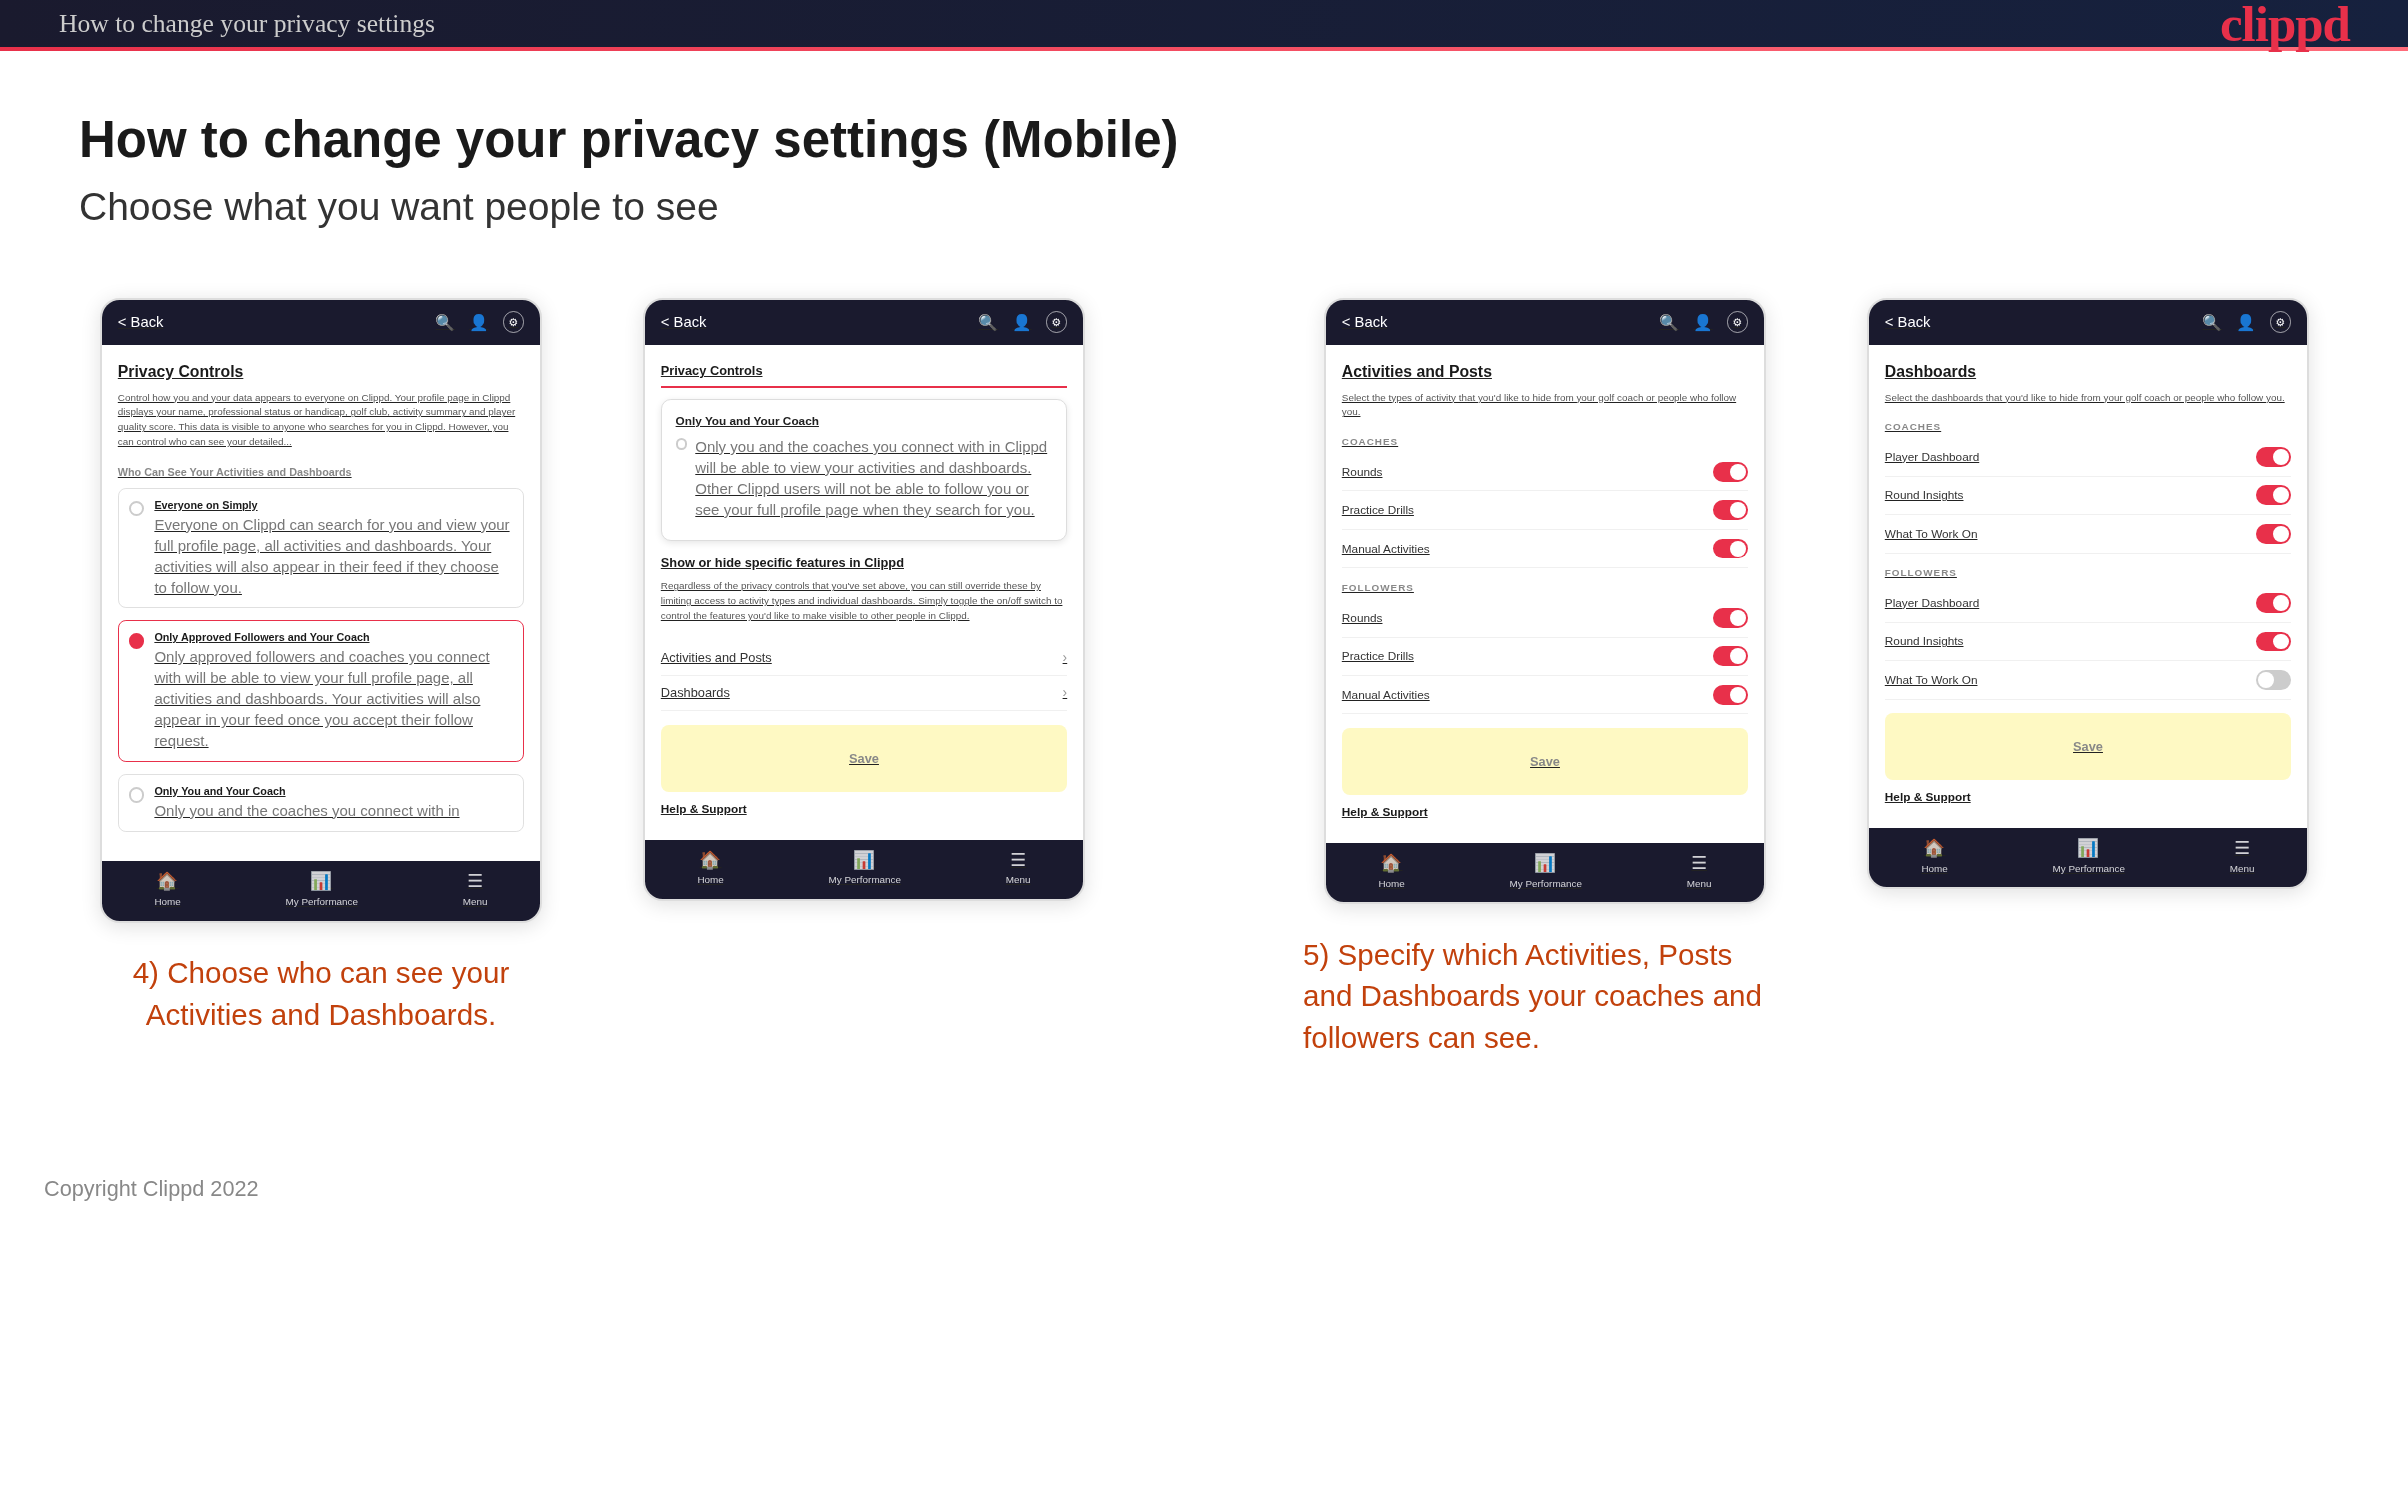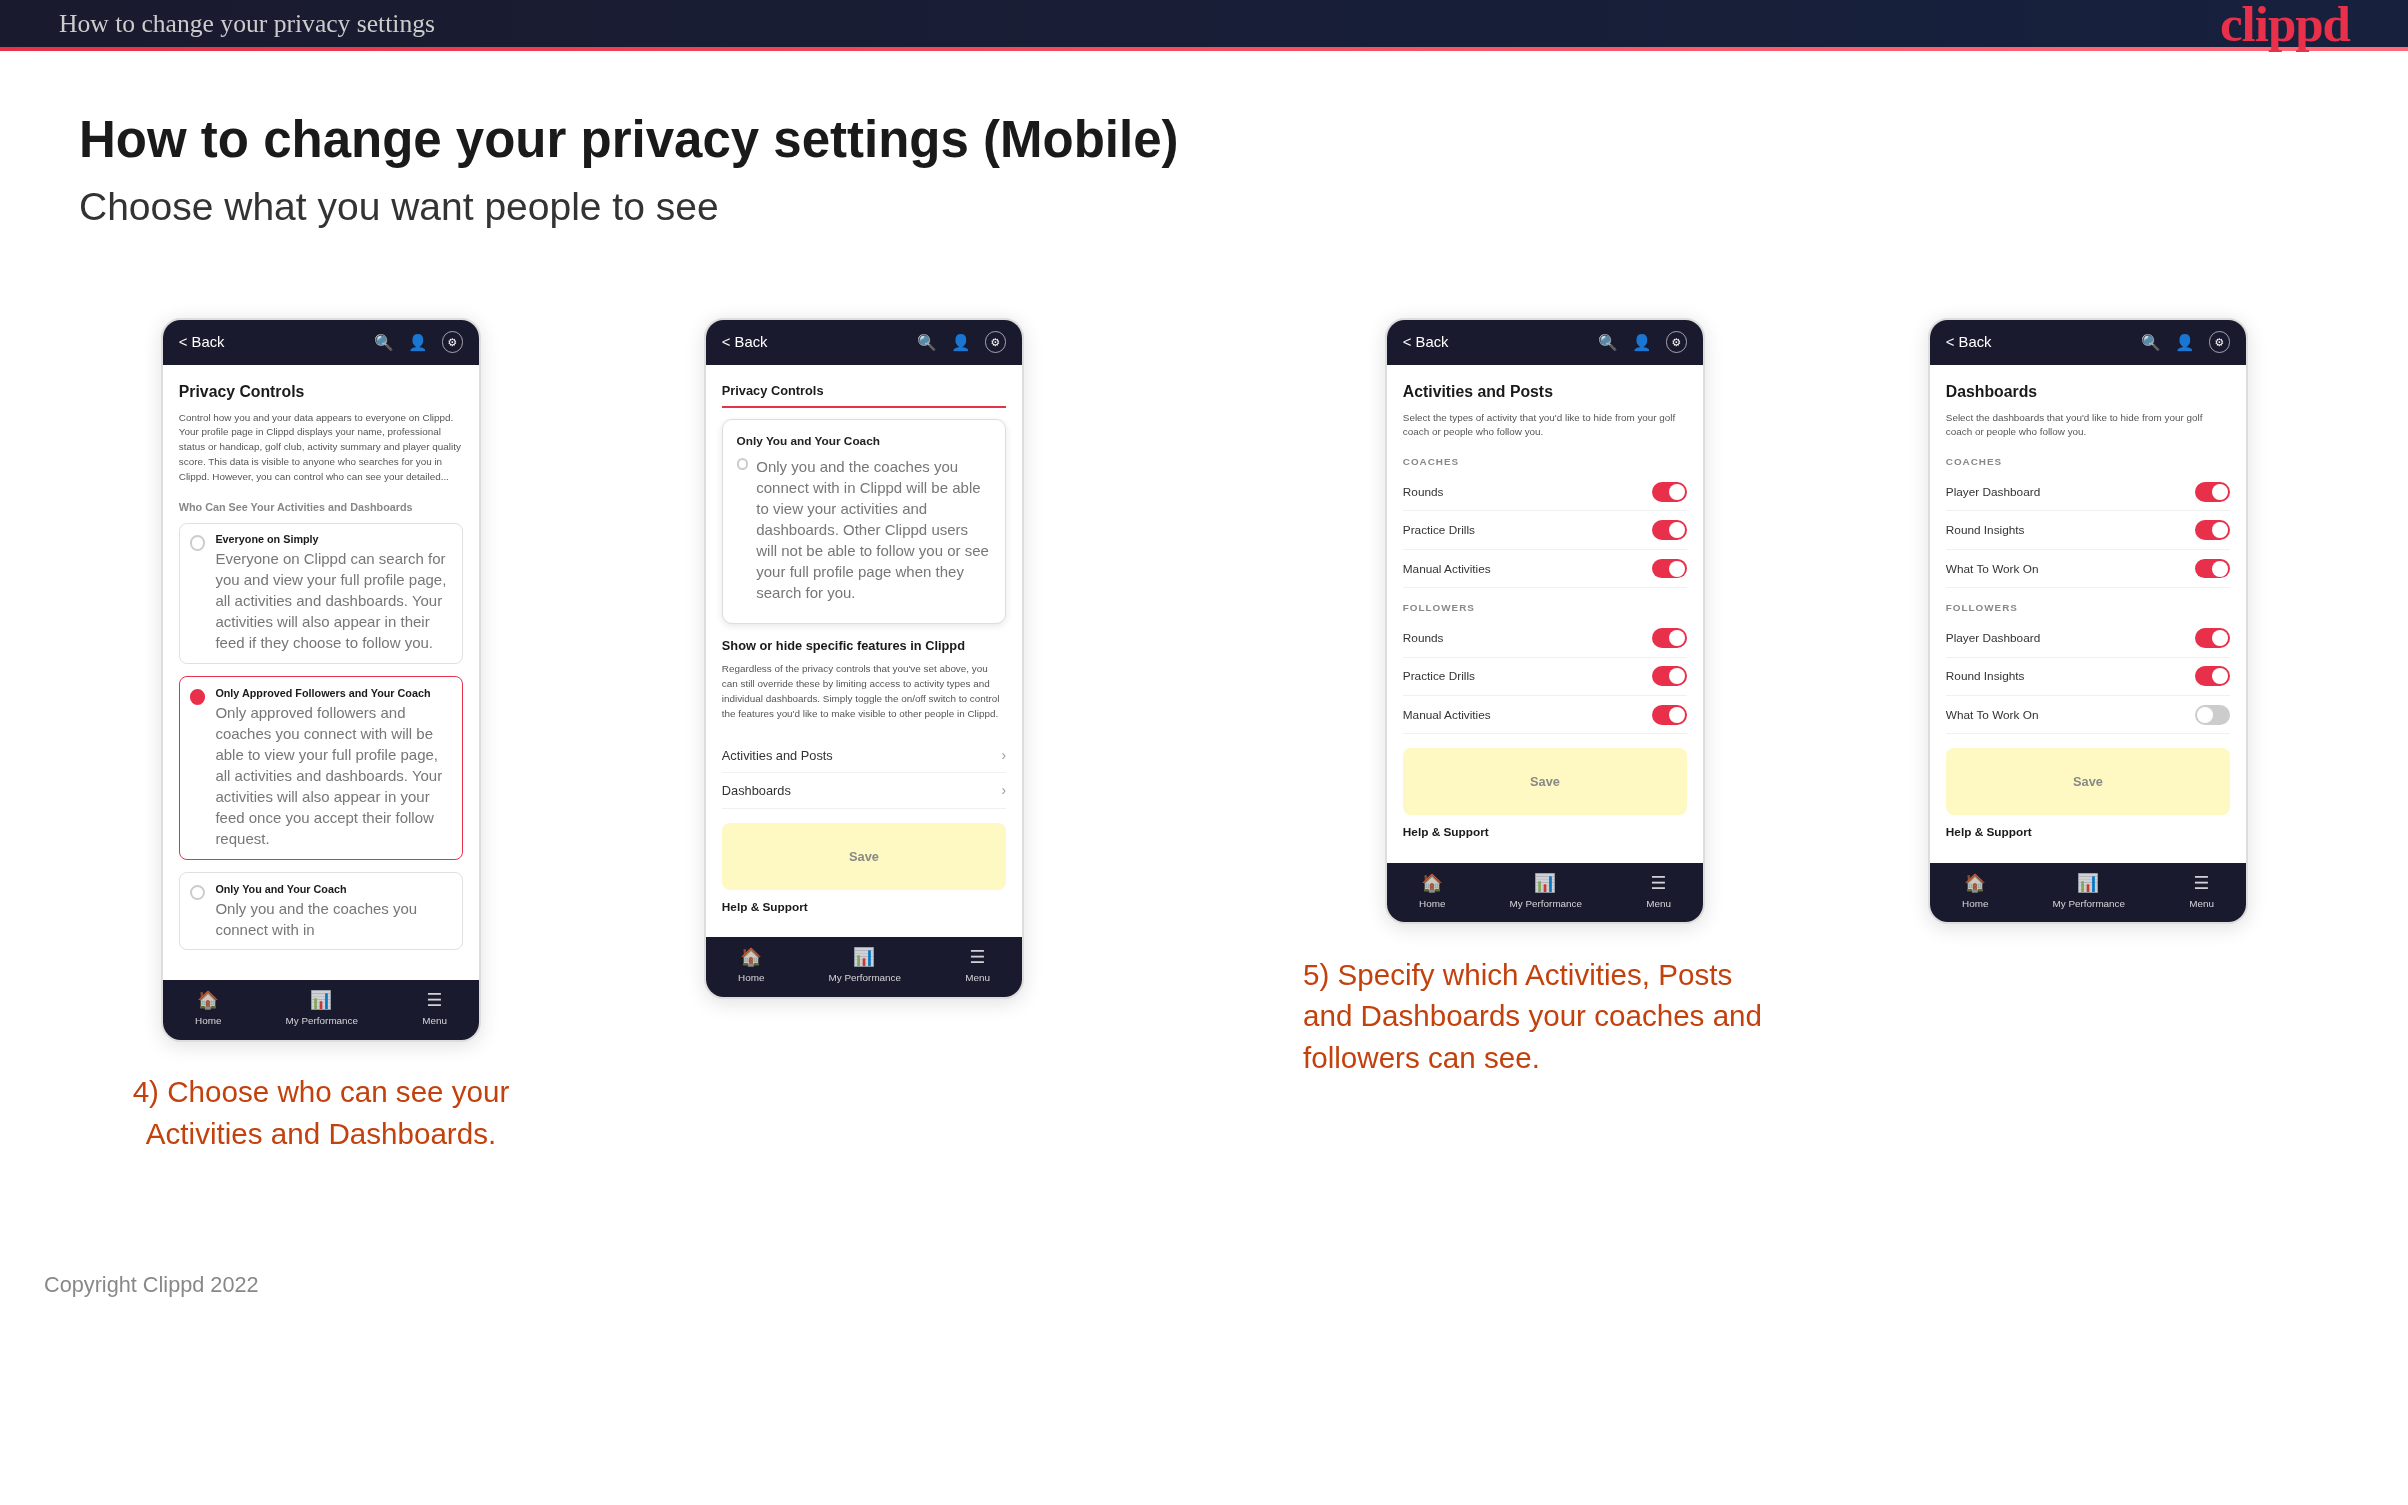--- a/index.html
+++ b/index.html
@@ -51,46 +51,47 @@
 
     .page-title {
       font-size: 51px;
       font-weight: 800;
       color: #1a1a1a;
       margin-bottom: 15.8px;
     }
     .page-subtitle {
       font-size: 39px;
       color: #333;
-      margin-bottom: 89px;
+      margin-bottom: 69px;
     }
 
     
     .screenshots-row {
       display: flex;
       gap: 59px;
       align-items: flex-start;
       margin-bottom: 0;
     }
 
     .screenshot-group {
       display: flex;
       flex-direction: column;
       align-items: center;
       flex: 1;
     }
 
     
     .mobile-mockup {
-      width: 320px;
+      width: 442px;
       border-radius: 19.7px;
       border: 2px solid #ddd;
       overflow: hidden;
       background: #fff;
       box-shadow: 0 3.9px 19.7px rgba(0,0,0,0.12);
+      text-decoration: underline;
     }
 
     .mockup-header {
       background: #1a1a2e;
       display: flex;
       align-items: center;
       justify-content: space-between;
       padding: 11.8px 15.8px;
       color: white;
       font-size: 15.8px;

